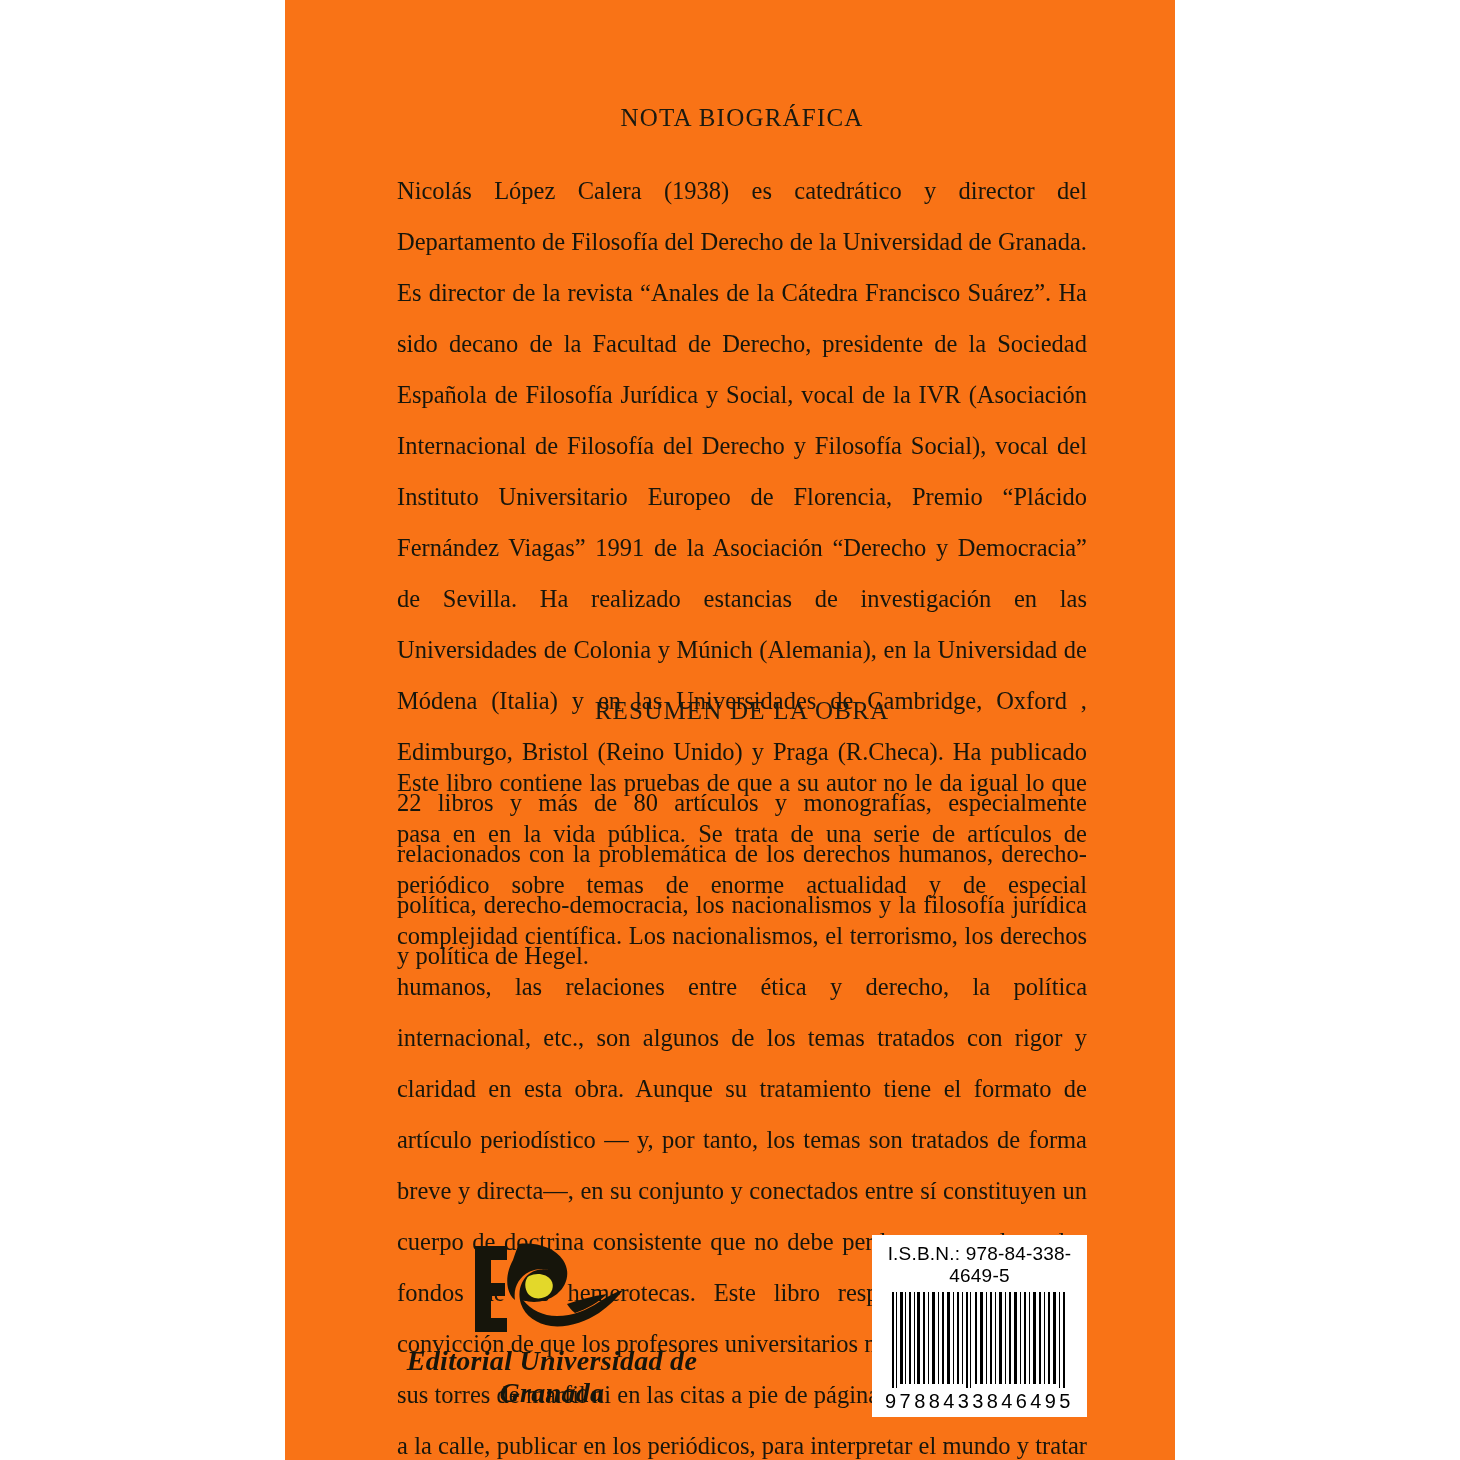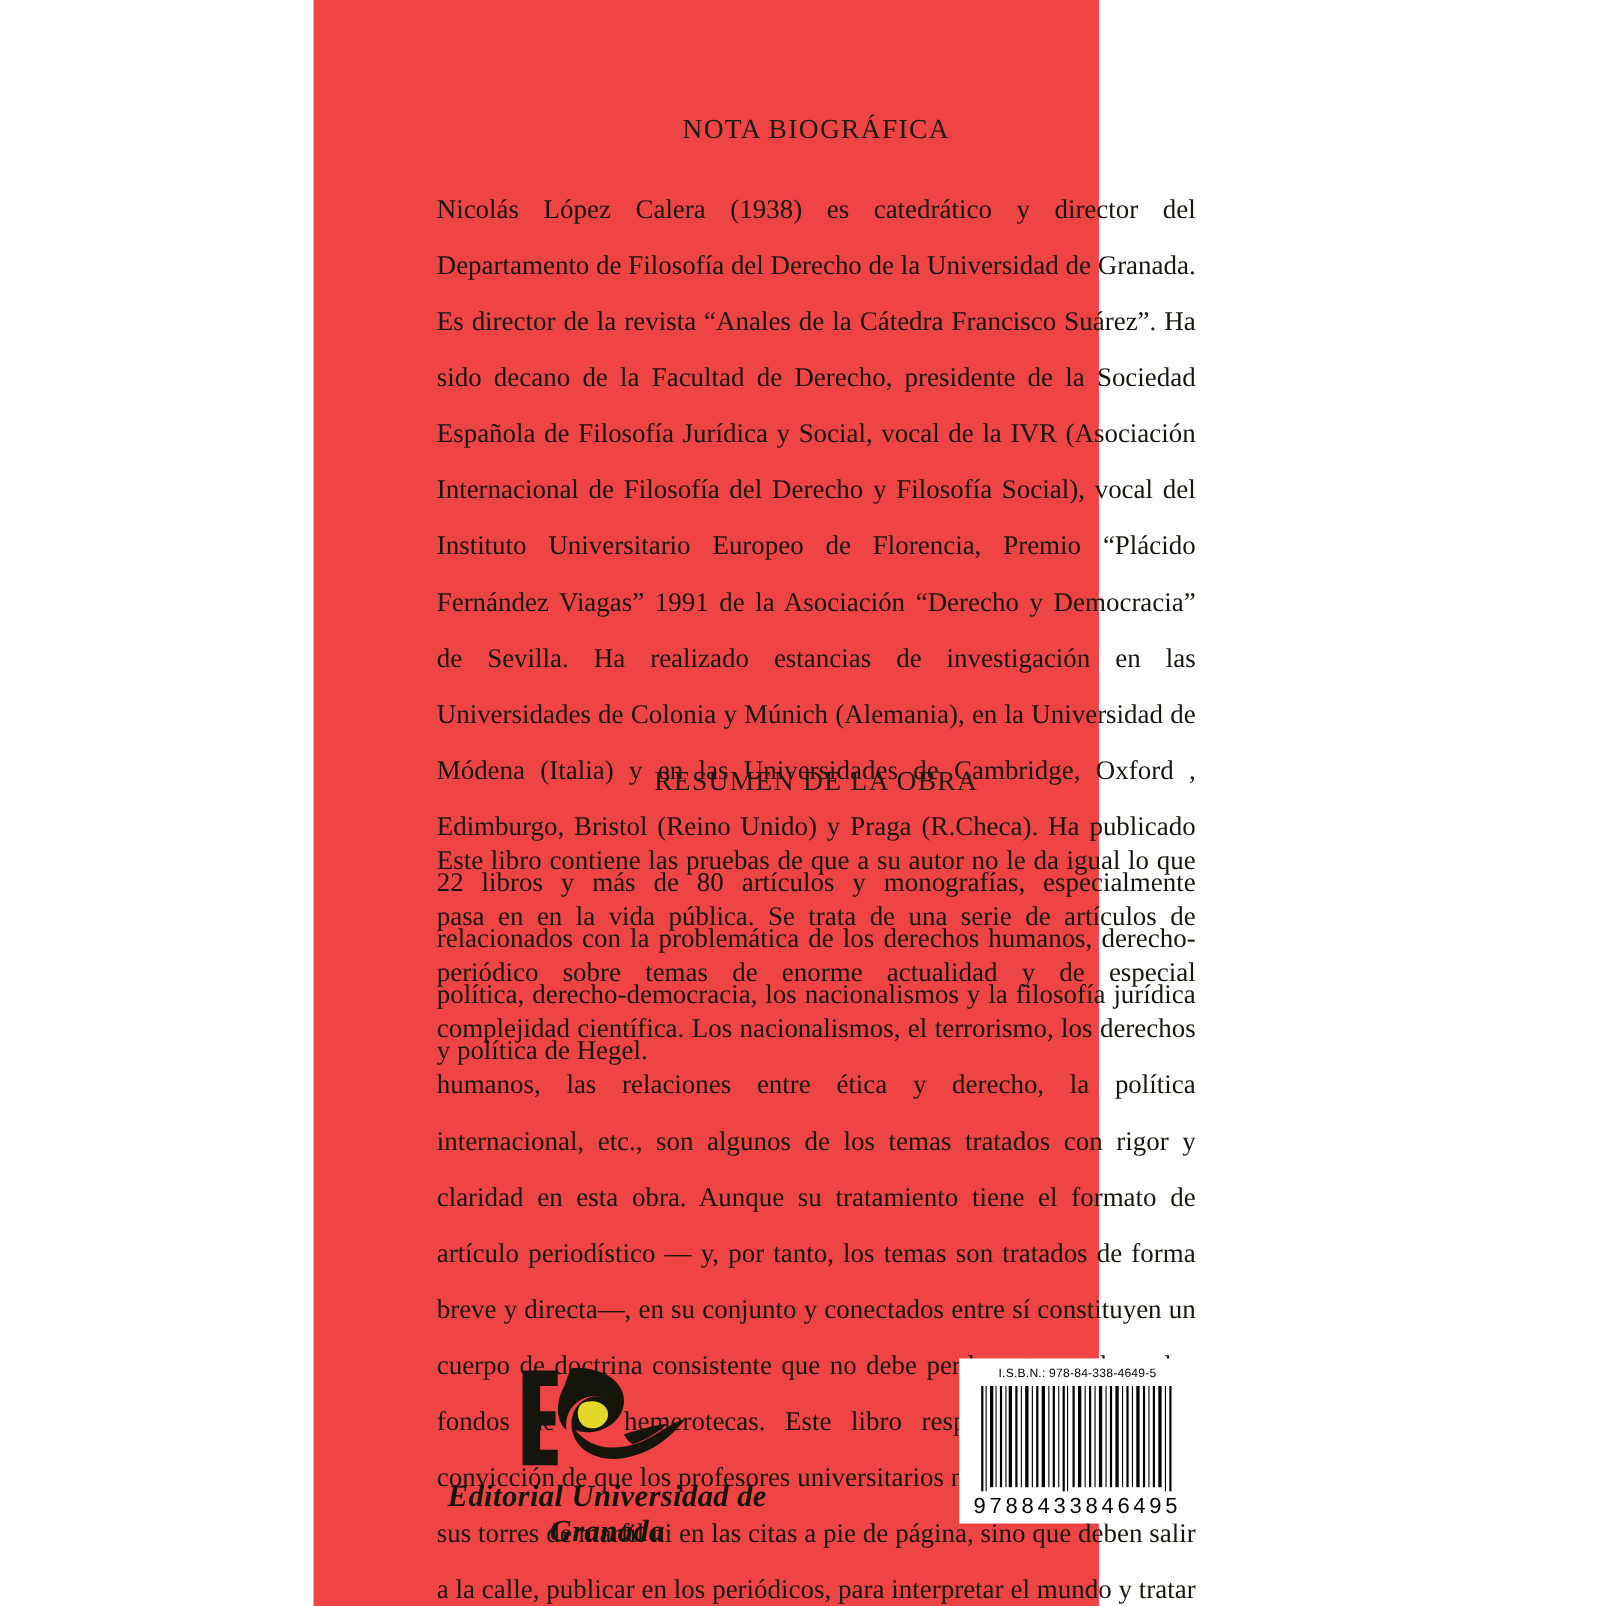--- a/index.html
+++ b/index.html
@@ -10,23 +10,23 @@
     width: 1460px;
     height: 1460px;
     background: #ffffff;
     font-family: "Liberation Serif", serif;
     overflow: hidden;
   }
   .page {
     position: absolute;
     left: 285px;
     top: 0;
-    width: 714px;
+    width: 890px;
     height: 1460px;
-    background: #ef4444;
+    background: #f97316;
     box-sizing: border-box;
   }
   .content {
     position: absolute;
     left: 112px;
     top: 0;
     width: 690px;
     height: 1460px;
   }
   .section-heading {
@@ -105,21 +105,21 @@
     position: absolute;
     right: 0;
     top: -5px;
     width: 215px;
     background: #ffffff;
     padding: 6px 0 4px 0;
     box-sizing: border-box;
   }
   .isbn-text {
     font-family: "Liberation Sans", sans-serif;
-    font-size: 11px;
+    font-size: 19px;
     color: #000;
     text-align: center;
     letter-spacing: 0.2px;
     padding: 2px 0 5px 0;
   }
   .barcode {
     display: block;
     margin: 0 auto;
     width: 180px;
     height: 96px;

